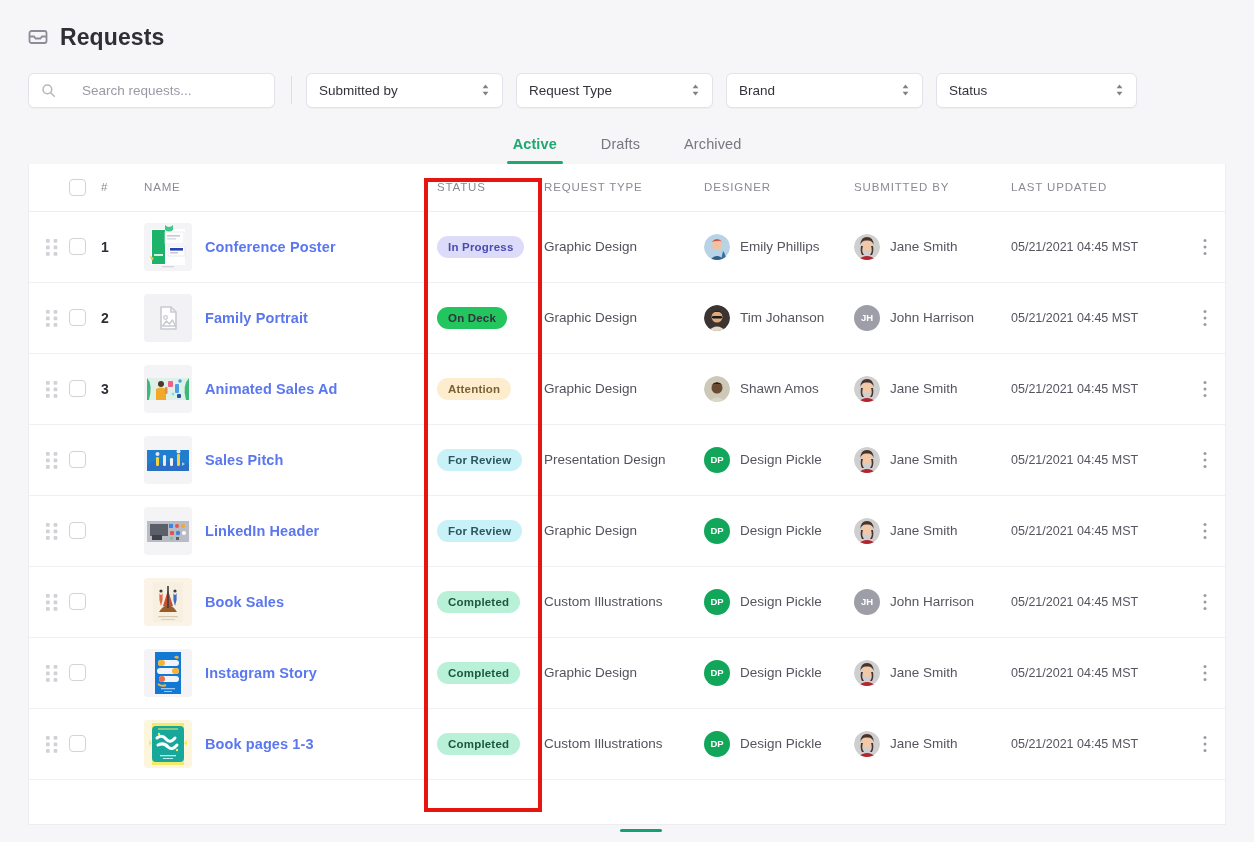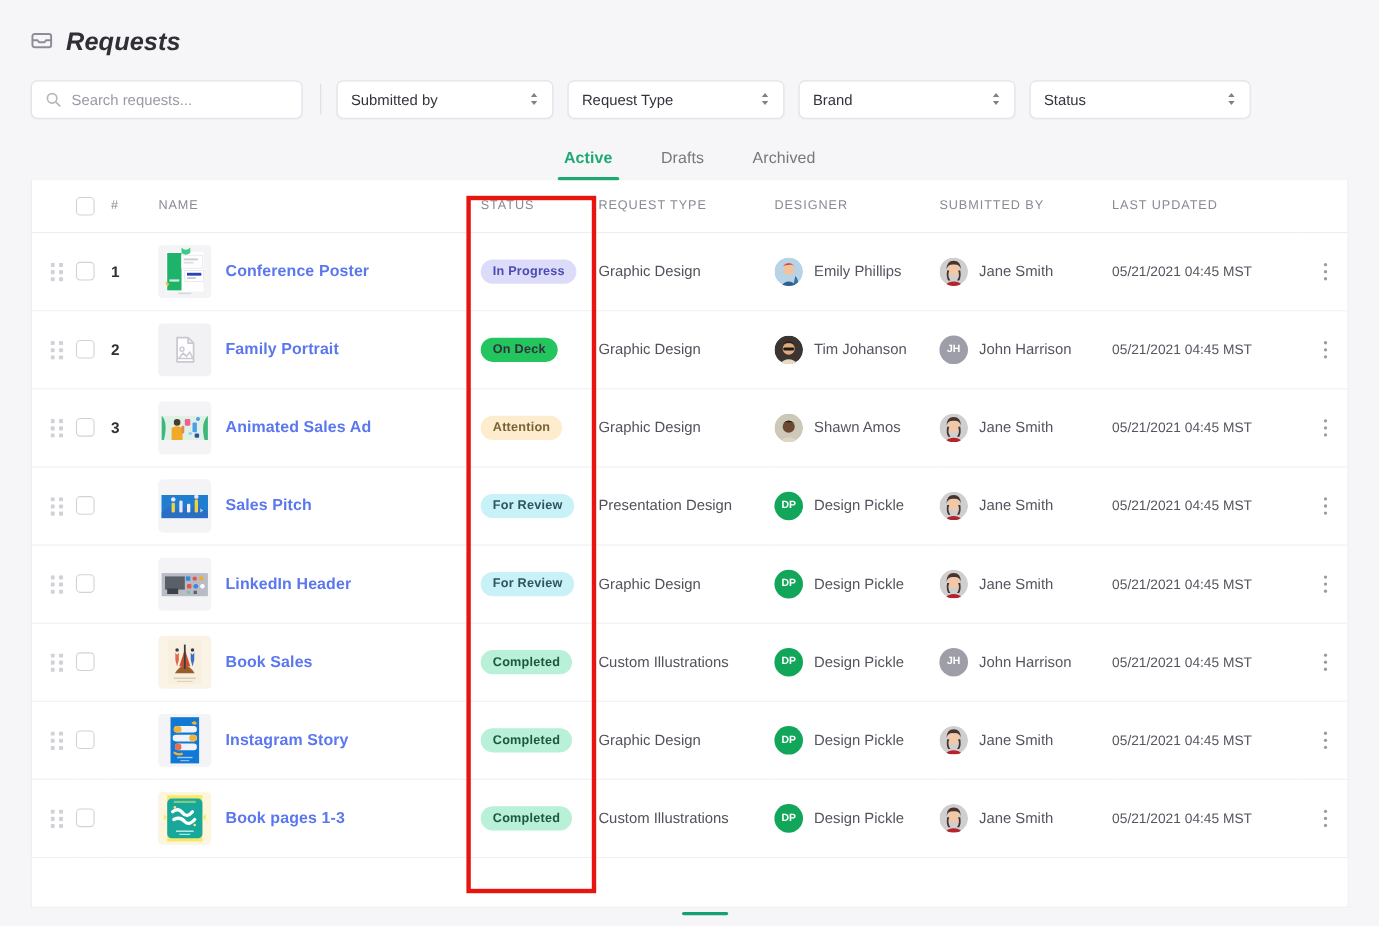--- a/index.html
+++ b/index.html
@@ -12,39 +12,39 @@
   }
   .page { position: relative; width: 1254px; height: 842px; background: #f6f6f8; }
 
   
   .page-header {
     display: flex; align-items: center; gap: 12px;
     padding: 18px 0 0 28px; height: 56px;
   }
   .inbox-icon { width: 20px; height: 20px; flex: 0 0 auto; }
   .page-title {
-    font-size: 23px; font-weight: bold; color: #2f2f35; letter-spacing: .1px; font-style: italic;
+    font-size: 23px; font-weight: bold; color: #2f2f35; letter-spacing: .1px;
   }
 
   
   .filter-bar {
     display: flex; align-items: center; gap: 0;
     padding: 6px 0 0 28px; height: 62px;
   }
   .search-wrap {
     position: relative; width: 247px; height: 35px;
     background: #fff; border: 1px solid #e2e2e8; border-radius: 6px;
     display: flex; align-items: center; padding-left: 12px;
     box-shadow: 0 1px 1px rgba(30,30,50,.03);
   }
   .search-icon { width: 15px; height: 15px; flex: 0 0 auto; opacity: .55; }
   .search-input {
     border: 0; outline: 0; background: transparent;
     font-family: "Liberation Sans", sans-serif; font-size: 13.5px;
-    color: #4a4a55; margin-left: 9px; width: 190px;
+    color: #4a4a55; margin-left: 26px; width: 190px;
   }
   .search-input::placeholder { color: #9a9aa6; }
   .vdivider { width: 1px; height: 28px; background: #dddde4; margin: 0 14px 0 16px; }
 
   .select-box {
     position: relative; height: 35px;
     background: #fff; border: 1px solid #e2e2e8; border-radius: 6px;
     display: flex; align-items: center; padding: 0 12px;
     box-shadow: 0 1px 1px rgba(30,30,50,.03);
     margin-right: 13px; cursor: pointer;

